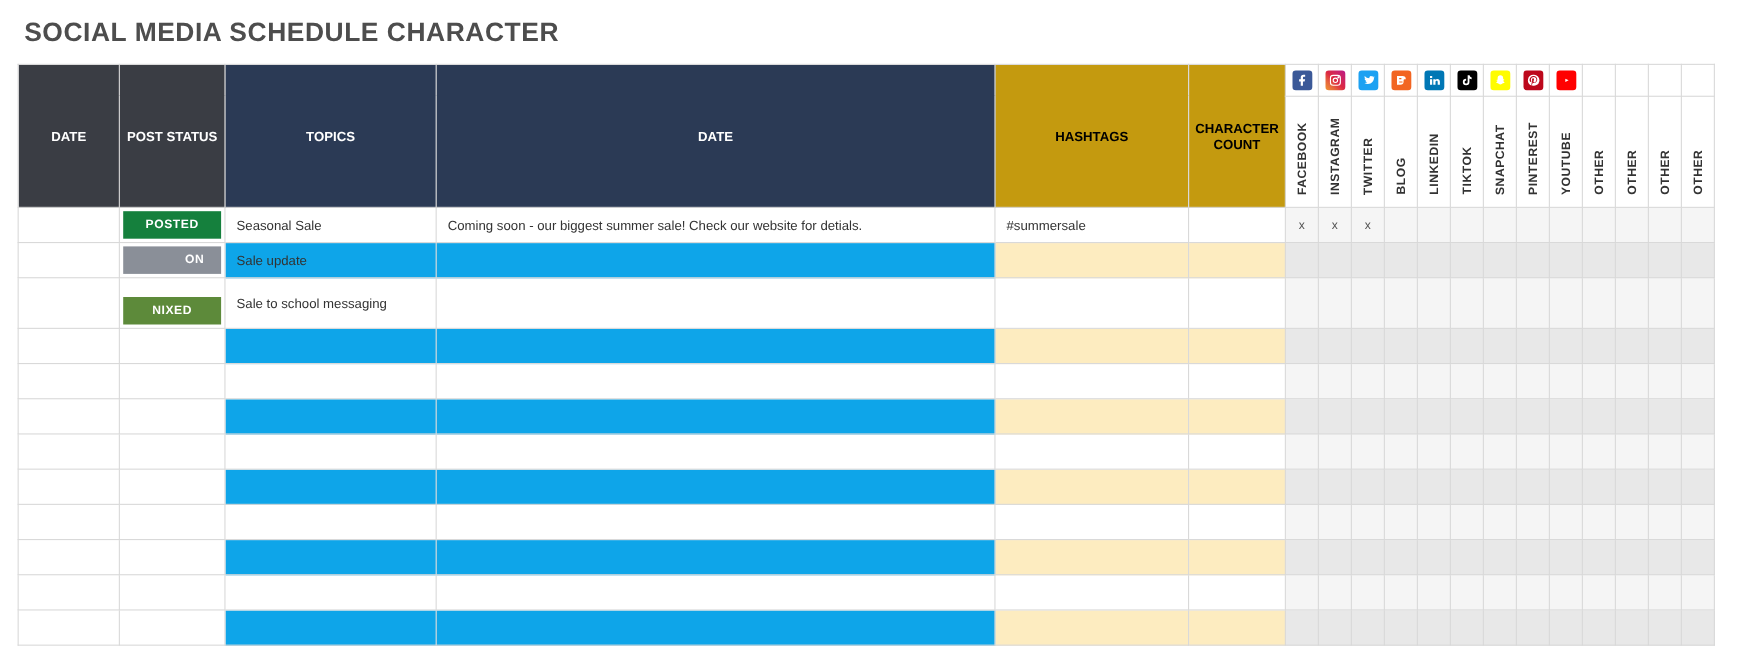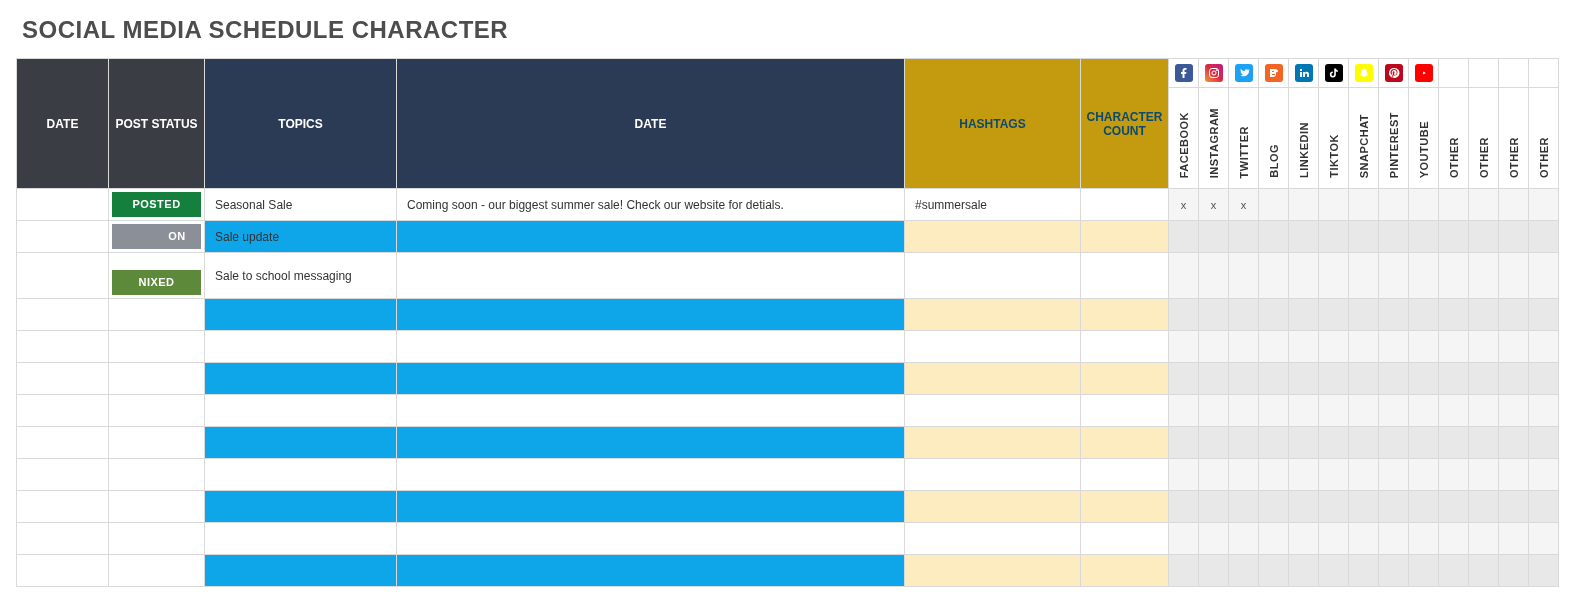--- a/index.html
+++ b/index.html
@@ -5,21 +5,21 @@
 * { margin:0; padding:0; box-sizing:border-box; }
 body { font-family: Arial, Helvetica, sans-serif; background:#fff; padding:10px 16px; width:1580px; }
 h1.title { font-size:24px; font-weight:700; color:#4d4d4d; letter-spacing:0.5px; margin:6px 0 14px 6px; }
 
 table.sched { border-collapse:collapse; table-layout:fixed; width:1540px; }
 table.sched th, table.sched td { border:1px solid #d9d9d9; }
 
 
 th.dark   { background:#3a3d44; color:#fff; font-size:12px; font-weight:700; text-align:center; vertical-align:middle; height:130px; }
 th.navy   { background:#2b3a55; color:#fff; font-size:12px; font-weight:700; text-align:center; vertical-align:middle; }
-th.gold   { background:#c49a0f; color:#0c4a6e; font-size:12px; font-weight:700; text-align:center; vertical-align:middle; }
+th.gold   { background:#c49a0f; color:#000000; font-size:12px; font-weight:700; text-align:center; vertical-align:middle; }
 th.plat   { background:#fff; color:#333; font-size:11px; font-weight:700; text-align:center; vertical-align:middle; height:18px; padding:4px 0; }
 th.plat .ic { display:inline-flex; width:18px; height:18px; border-radius:3px; align-items:center; justify-content:center; color:#fff; font-size:11px; font-weight:700; }
 th.rot    { background:#fff; color:#333; font-size:11px; font-weight:600; text-align:center; vertical-align:bottom; height:95px; padding-bottom:8px; }
 th.rot span { writing-mode:vertical-rl; transform:rotate(180deg); letter-spacing:0.5px; }
 
 
 col.c-date  { width:92px; }
 col.c-stat  { width:96px; }
 col.c-topic { width:192px; }
 col.c-post  { width:508px; }

